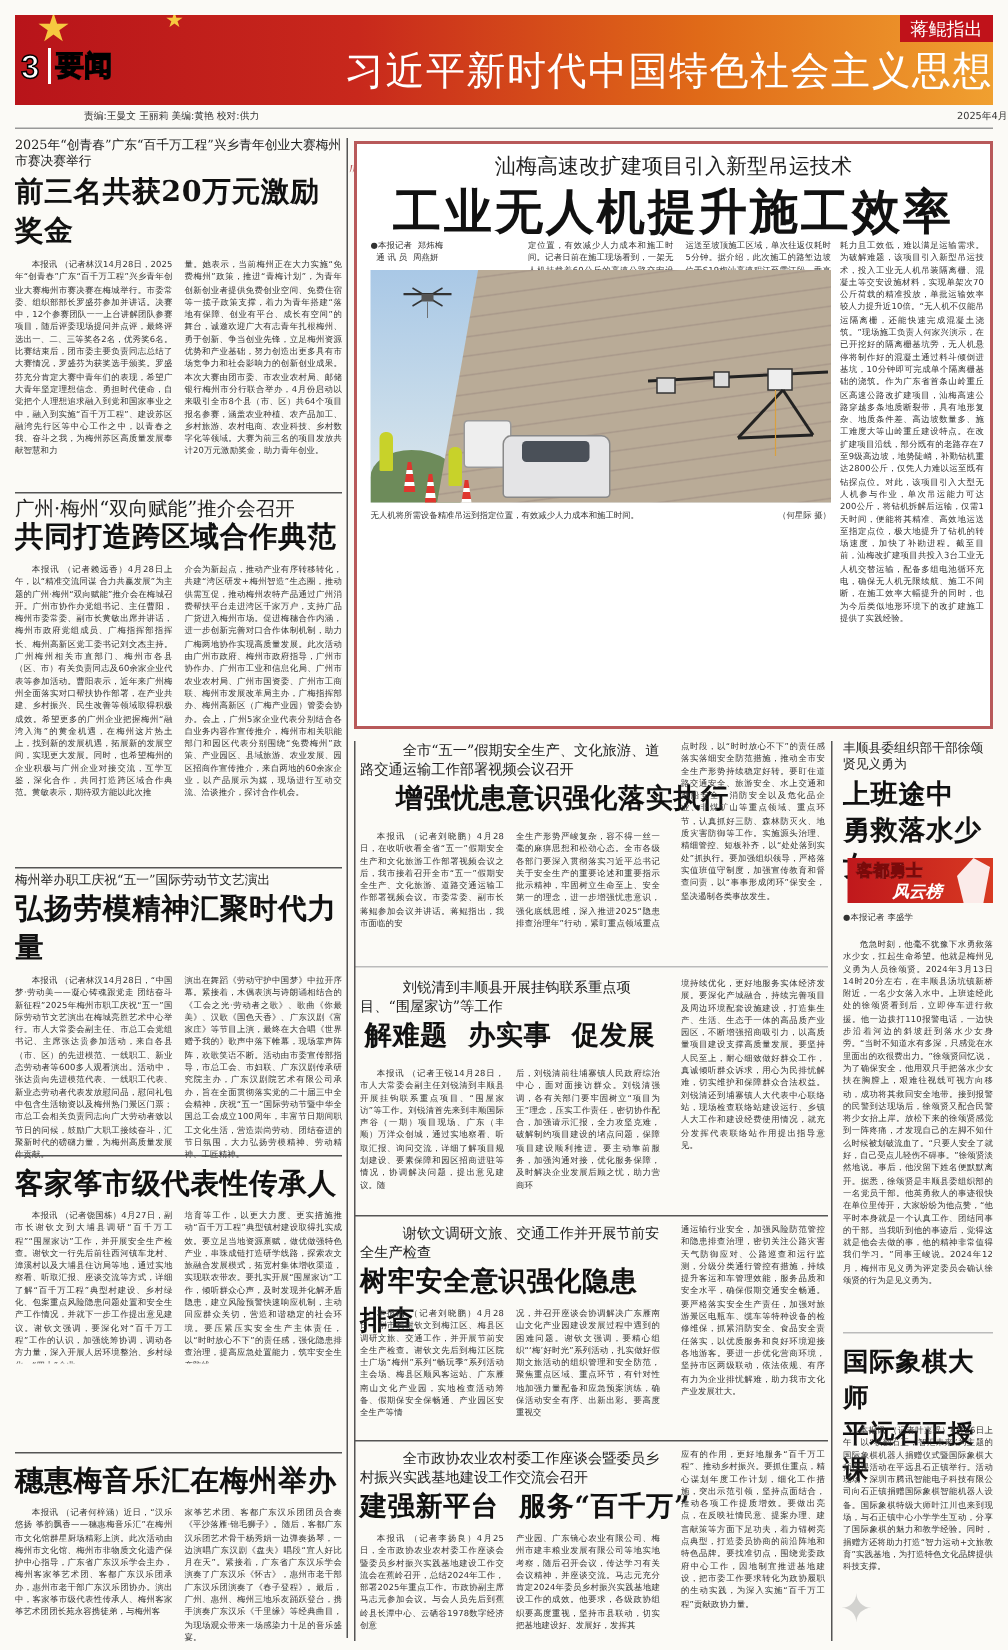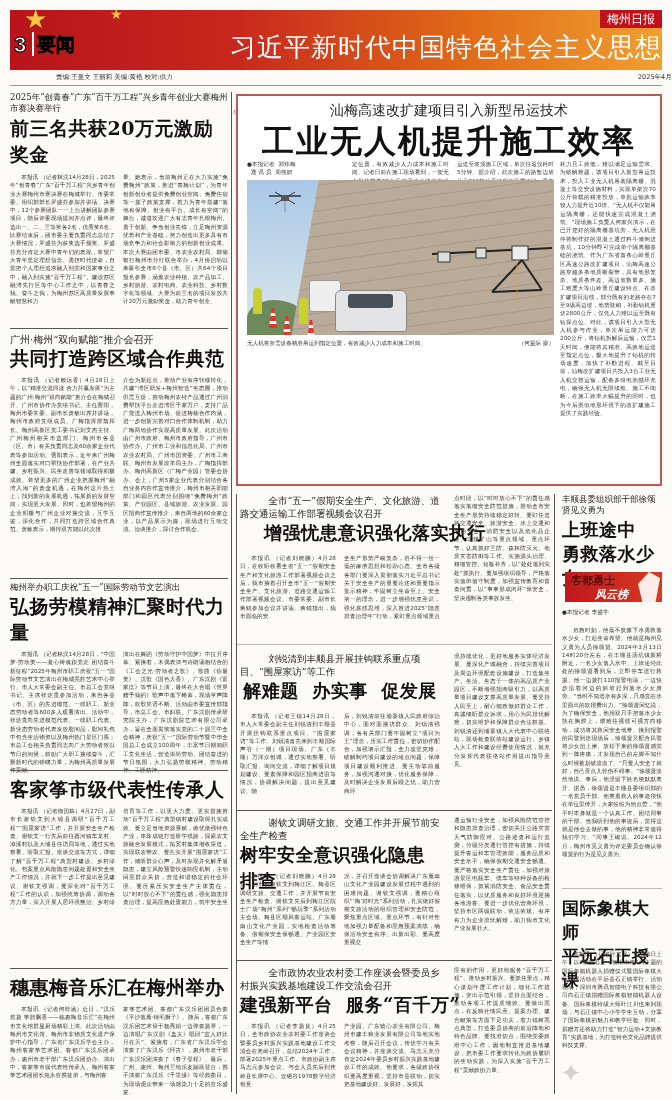--- a/index.html
+++ b/index.html
@@ -95,21 +95,21 @@
 </style>
 </head>
 <body>
 
 <div class="banner">
   <span class="star" style="left:14px;top:-6px;font-size:26px;">★</span>
   <span class="star" style="left:100px;top:-4px;font-size:14px;">★</span>
   <span class="page-num">3</span>
   <span class="section">要闻</span>
   <span class="slogan">习近平新时代中国特色社会主义思想</span>
-  <span class="masthead">梅州日报</span>
+  <span class="masthead">蒋鲲指出</span>
 </div>
 
 <div class="meta-row">
   <span>责编:王曼文  王丽莉  美编:黄艳  校对:供力</span>
   <span class="right">2025年4月29日  星期二</span>
 </div>
 <div class="hline" style="left:10px;top:85px;width:652px;background:#999;"></div>
 
 <div class="article" style="left:10px;top:92px;width:218px;">
   <div class="kicker" style="font-size:8.5px;line-height:11px;">2025年“创青春”广东“百千万工程”兴乡青年创业大赛梅州市赛决赛举行</div>
@@ -119,21 +119,21 @@
         <p>本报讯 （记者林汉14月28日，2025年“创青春”广东“百千万工程”兴乡青年创业大赛梅州市赛决赛在梅城举行。市委常委、组织部部长罗盛芬参加并讲话。决赛中，12个参赛团队一一上台讲解团队参赛项目，随后评委现场提问并点评，最终评选出一、二、三等奖各2名，优秀奖6名。比赛结束后，团市委主要负责同志总结了大赛情况，罗盛芬为获奖选手颁奖。罗盛芬充分肯定大赛中青年们的表现，希望广大青年坚定理想信念、勇担时代使命，自觉把个人理想追求融入到党和国家事业之中，融入到实施“百千万工程”、建设苏区融湾先行区等中心工作之中，以青春之我、奋斗之我，为梅州苏区高质量发展奉献智慧和力</p>
       </div>
     <div>
         <p style="text-indent:0">量。她表示，当前梅州正在大力实施“免费梅州”政策，推进“青梅计划”，为青年创新创业者提供免费创业空间、免费住宿等一揽子政策支撑，着力为青年搭建“落地有保障、创业有平台、成长有空间”的舞台，诚邀欢迎广大有志青年扎根梅州、勇于创新、争当创业先锋，立足梅州资源优势和产业基础，努力创造出更多具有市场竞争力和社会影响力的创新创业成果。本次大赛由团市委、市农业农村局、邮储银行梅州市分行联合举办，4月份启动以来吸引全市8个县（市、区）共64个项目报名参赛，涵盖农业种植、农产品加工、乡村旅游、农村电商、农业科技、乡村数字化等领域。大赛为前三名的项目发放共计20万元激励奖金，助力青年创业。</p>
       </div>
   </div>
 </div>
 <div class="hline" style="left:10px;top:328px;width:218px;"></div>
 
 <div class="article" style="left:10px;top:334px;width:218px;">
-  <div class="kicker" style="font-size:10px;line-height:11px;">广州·梅州“双向赋能”推介会召开</div>
+  <div class="kicker" style="font-size:13px;line-height:11px;">广州·梅州“双向赋能”推介会召开</div>
   <div class="headline" style="font-size:19px;line-height:26px;">共同打造跨区域合作典范</div>
   <div class="twocol col-text" style="margin-top:5px;height:200px;overflow:hidden;">
     <div>
         <p>本报讯 （记者赖远香）4月28日上午，以“精准交流同谋 合力共赢发展”为主题的广州·梅州“双向赋能”推介会在梅城召开。广州市协作办党组书记、主任曹阳，梅州市委常委、副市长黄敏出席并讲话，梅州市政府党组成员、广梅指挥部指挥长、梅州高新区党工委书记刘文杰主持。广州梅州相关市直部门、梅州市各县（区、市）有关负责同志及60余家企业代表等参加活动。曹阳表示，近年来广州梅州全面落实对口帮扶协作部署，在产业共建、乡村振兴、民生改善等领域取得积极成效。希望更多的广州企业把握梅州“融湾入海”的黄金机遇，在梅州这片热土上，找到新的发展机遇，拓展新的发展空间，实现更大发展。同时，也希望梅州的企业积极与广州企业对接交流，互学互鉴，深化合作，共同打造跨区域合作典范。黄敏表示，期待双方能以此次推</p>
       </div>
     <div>
         <p style="text-indent:0">介会为新起点，推动产业有序转移转化，共建“湾区研发+梅州智造”生态圈，推动供需互促，推动梅州农特产品通过广州消费帮扶平台走进湾区千家万户，支持广品广货进入梅州市场。促进梅穗合作内涵，进一步创新完善对口合作体制机制，助力广梅两地协作实现高质量发展。此次活动由广州市政府、梅州市政府指导，广州市协作办、广州市工业和信息化局、广州市农业农村局、广州市国资委、广州市工商联、梅州市发展改革局主办，广梅指挥部办、梅州高新区（广梅产业园）管委会协办。会上，广州5家企业代表分别结合各自业务内容作宣传推介，梅州市相关职能部门和园区代表分别围绕“免费梅州”政策、产业园区、县域旅游、农业发展、园区招商作宣传推介，来自两地的60余家企业，以产品展示为媒，现场进行互动交流、洽谈推介，探讨合作机会。</p>
       </div>
   </div>
 </div>

